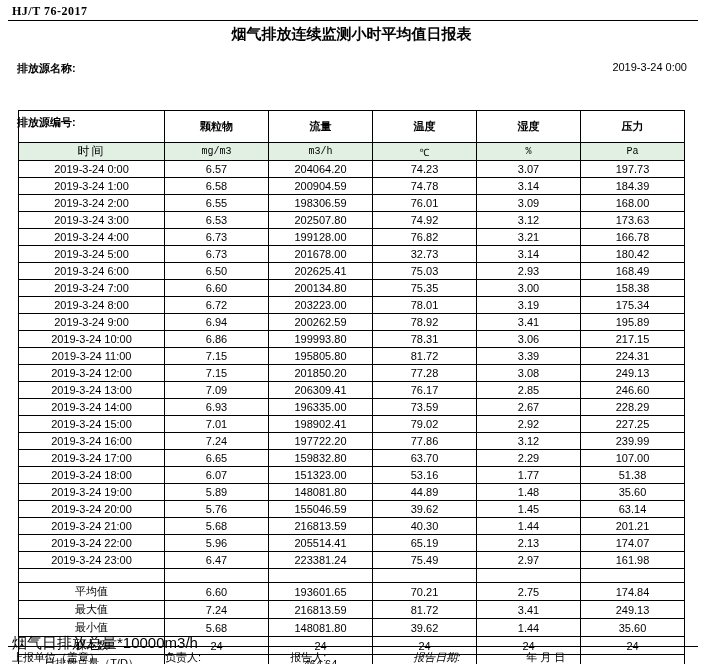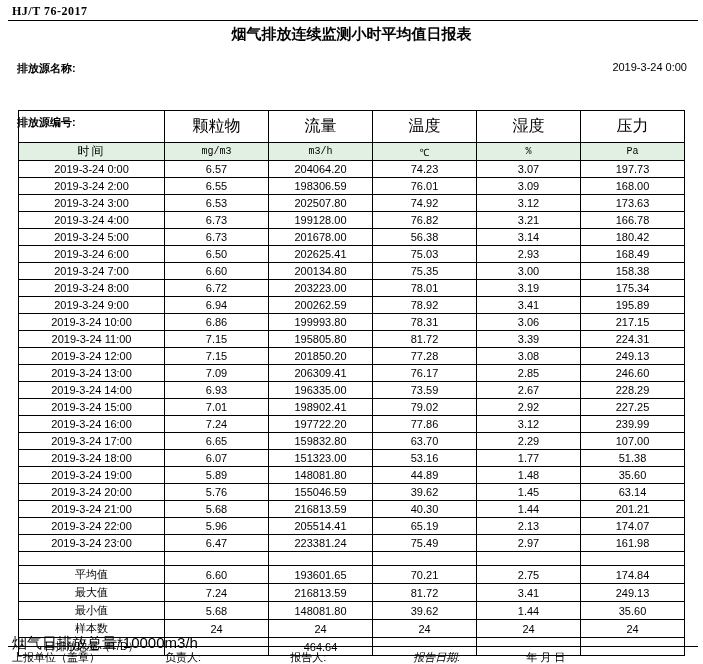--- a/index.html
+++ b/index.html
@@ -48,21 +48,21 @@
     font-size:11px;
     padding:0;
     font-family:"Liberation Sans","DejaVu Sans",sans-serif;
   }
   .c0{width:146px;}
   .c1{width:104px;}
   .c2{width:104px;}
   .c3{width:104px;}
   .c4{width:104px;}
   .c5{width:104px;}
-  tr.head td{height:31px;font-size:16px;}
+  tr.head td{height:31px;font-size:11px;font-weight:bold;}
   tr.unit td{background:#e2f0e4;height:17px;font-size:10px;
     font-family:"Liberation Mono","DejaVu Sans Mono",monospace;}
   tr.unit td.lbl{font-family:Liberation Sans, sans-serif;font-size:12px;letter-spacing:2px;}
   td.tcol{text-align:right;padding-right:18px;}
   td.vcol{text-align:left;padding-left:14px;}
   tr.blank td{height:13px;}
   tr.summary td{height:17px;}
   .foot1{
     position:absolute;left:12px;top:634px;font-size:15px;text-align:right;
   }
@@ -117,20 +117,28 @@
 
     <tr>
         <td class="tcol">2019-3-24  0:00</td>
         <td class="vcol">6.57</td>
         <td class="vcol">204064.20</td>
         <td class="vcol">74.23</td>
         <td class="vcol">3.07</td>
         <td class="vcol">197.73</td>
       </tr>
     <tr>
+        <td class="tcol">2019-3-24  1:00</td>
+        <td class="vcol">6.58</td>
+        <td class="vcol">200904.59</td>
+        <td class="vcol">74.78</td>
+        <td class="vcol">3.14</td>
+        <td class="vcol">184.39</td>
+      </tr>
+    <tr>
         <td class="tcol">2019-3-24  2:00</td>
         <td class="vcol">6.55</td>
         <td class="vcol">198306.59</td>
         <td class="vcol">76.01</td>
         <td class="vcol">3.09</td>
         <td class="vcol">168.00</td>
       </tr>
     <tr>
         <td class="tcol">2019-3-24  3:00</td>
         <td class="vcol">6.53</td>
@@ -144,21 +152,21 @@
         <td class="vcol">6.73</td>
         <td class="vcol">199128.00</td>
         <td class="vcol">76.82</td>
         <td class="vcol">3.21</td>
         <td class="vcol">166.78</td>
       </tr>
     <tr>
         <td class="tcol">2019-3-24  5:00</td>
         <td class="vcol">6.73</td>
         <td class="vcol">201678.00</td>
-        <td class="vcol">56.38</td>
+        <td class="vcol">32.73</td>
         <td class="vcol">3.14</td>
         <td class="vcol">180.42</td>
       </tr>
     <tr>
         <td class="tcol">2019-3-24  6:00</td>
         <td class="vcol">6.50</td>
         <td class="vcol">202625.41</td>
         <td class="vcol">75.03</td>
         <td class="vcol">2.93</td>
         <td class="vcol">168.49</td>

